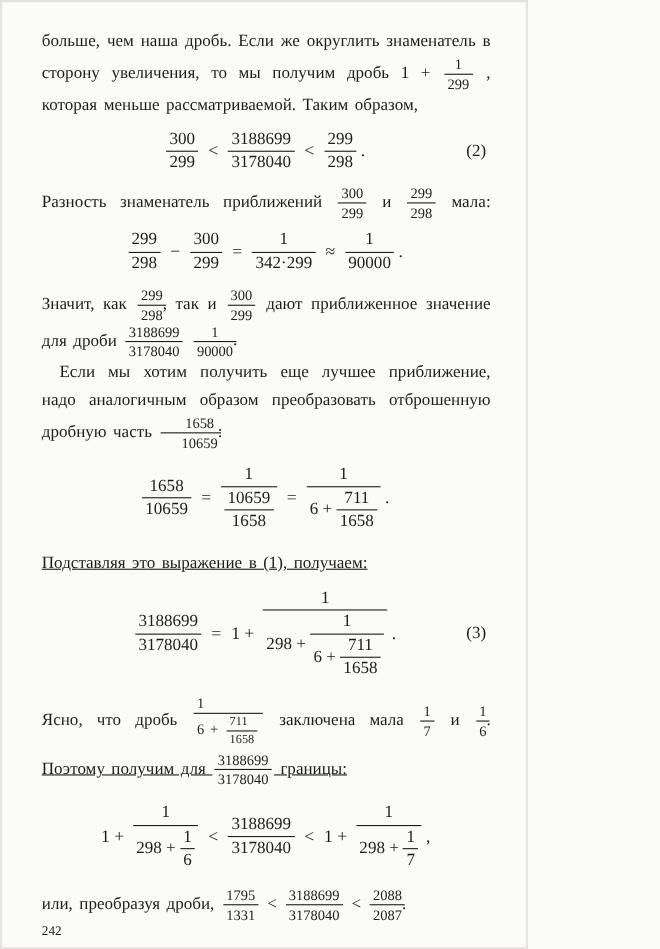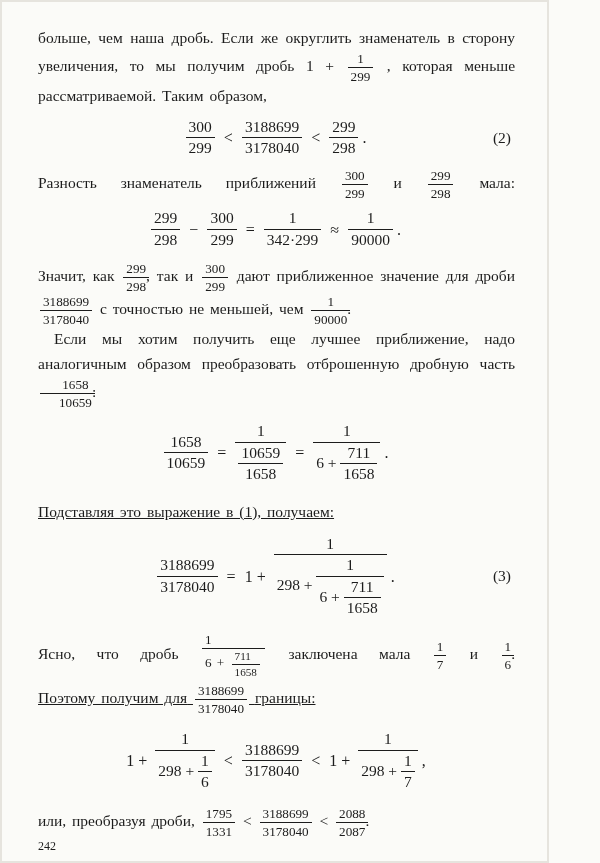--- a/index.html
+++ b/index.html
@@ -4,21 +4,21 @@
 <style>
   html, body { margin: 0; padding: 0; }
   body {
     width: 600px; height: 863px; overflow: hidden;
     background: #fbfbf8;
     font-family: "Liberation Serif", "DejaVu Serif", serif;
     color: #1c1c1c;
   }
   .page {
     box-sizing: border-box;
-    width: 549px; height: 863px;
+    width: 480px; height: 863px;
     padding: 26px 34px 16px 38px;
     display: flex; flex-direction: column;
     box-shadow: inset 0 0 0 2px #e6e4de;
   }
   .para {
     font-size: 15.5px; line-height: 1.6;
     text-align: justify; word-spacing: 2px;
     margin: 0;
   }
   .para.justify-last { text-align-last: justify; }
@@ -135,21 +135,20 @@
       </span><span class="tight">, так и</span>
     <span class="frac">
         <span class="num">300</span>
         <span class="den">299</span>
       </span>
     <span>дают приближенное значение для дроби</span>
     <span class="frac">
         <span class="num">3188699</span>
         <span class="den">3178040</span>
       </span>
-    <span>с точностью не меньшей, чем</span>
     <span class="frac">
         <span class="num">1</span>
         <span class="den">90000</span>
       </span><span class="tight">.</span>
   </p>
 
   <p class="para indent">
     <span>Если мы хотим получить еще лучшее приближение, надо аналогичным образом преобразовать отброшенную дробную часть</span>
     <span class="frac">
         <span class="num">1658</span>

